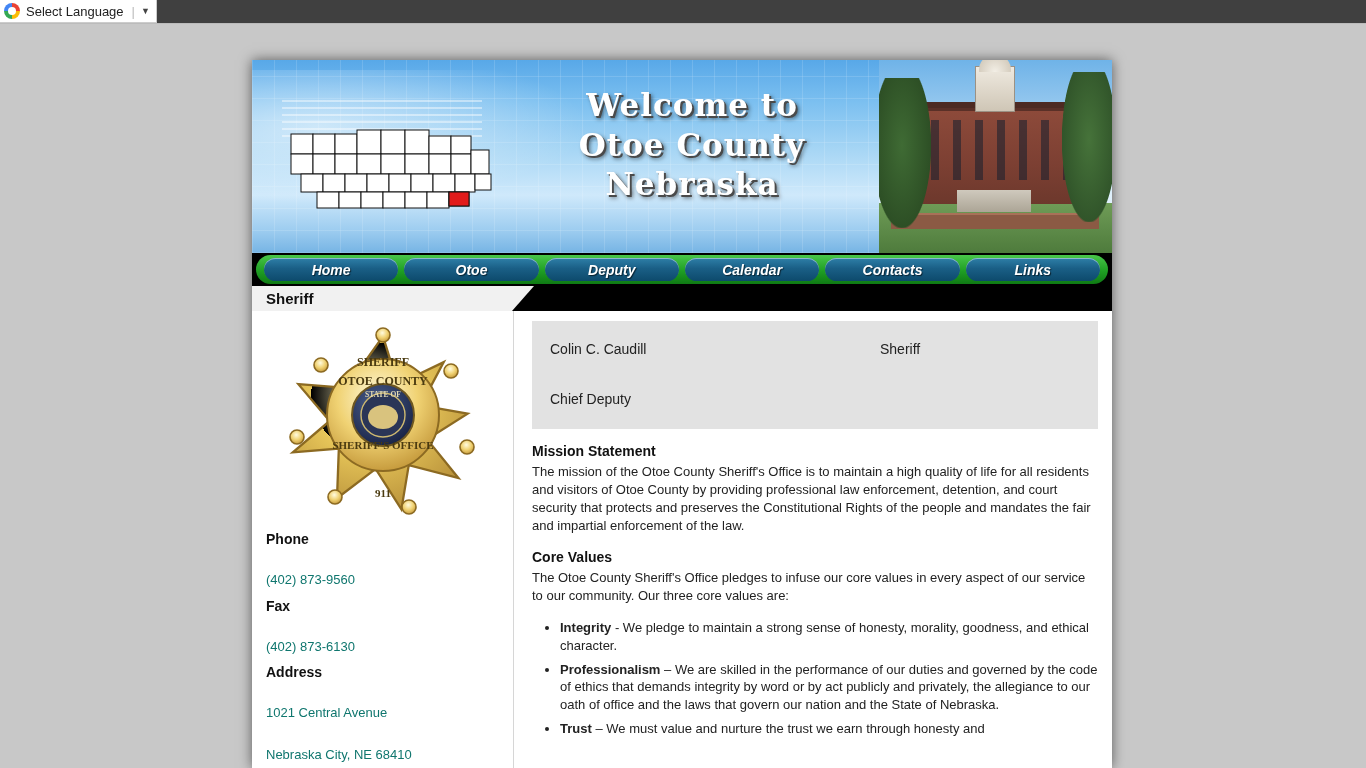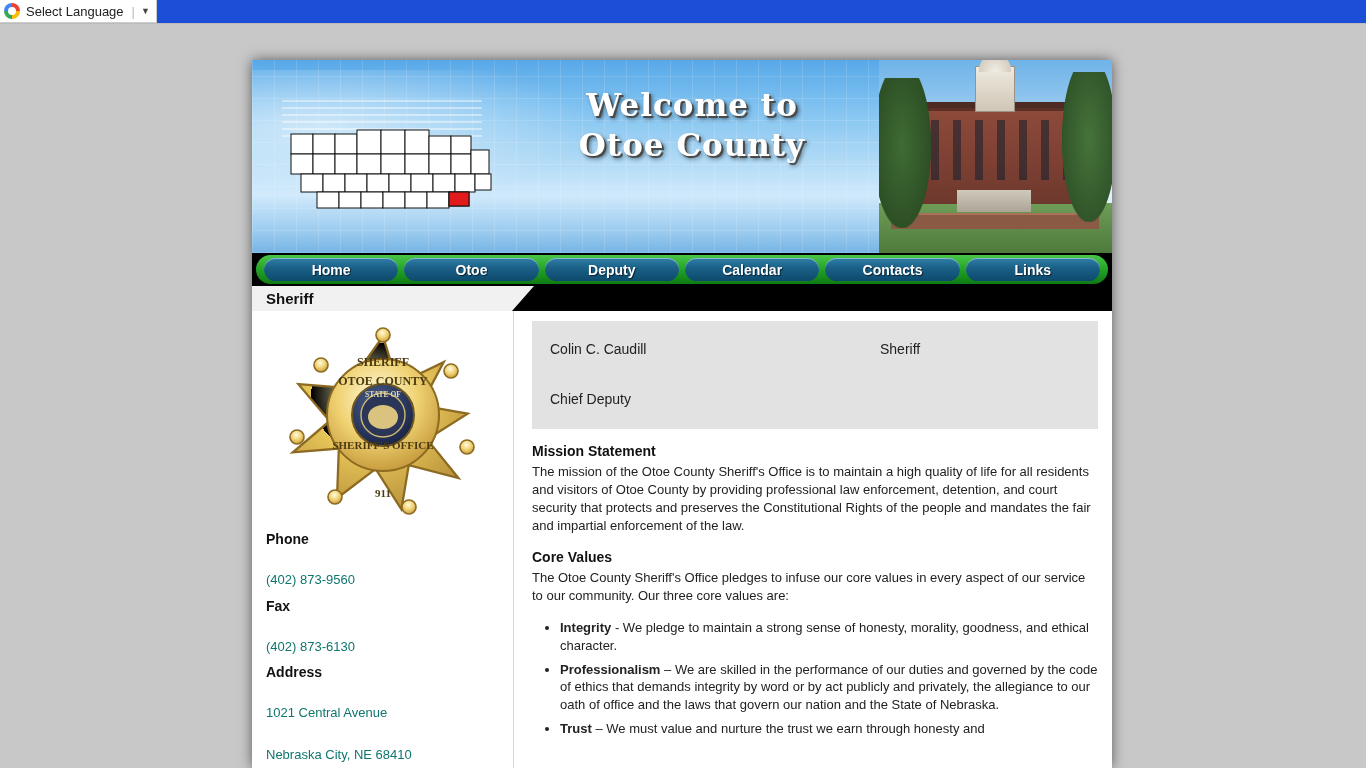--- a/index.html
+++ b/index.html
@@ -9,21 +9,21 @@
     background: #c8c8c8;
     font-family: "Liberation Sans", sans-serif;
     overflow: hidden;
   }
 
   
   #translate-bar {
     position: absolute;
     top: 0; left: 0;
     width: 1366px; height: 24px;
-    background: #1d4ed8;
+    background: #404040;
     border-bottom: 1px solid #bbb;
   }
   #translate-widget {
     position: absolute;
     top: 0; left: 0;
     height: 23px;
     display: flex;
     align-items: center;
     background: #fff;
     border-right: 1px solid #ccc;
@@ -202,20 +202,21 @@
     background: linear-gradient(180deg, #2e7fa8 0%, #1a5f86 45%, #0d4a6c 100%);
     box-shadow: inset 0 1px 0 rgba(255,255,255,.45);
     color: #ffffff;
     font-size: 14px;
     font-weight: bold;
     display: flex;
     align-items: center;
     justify-content: center;
     text-shadow: 1px 1px 1px rgba(0,0,0,.6);
     cursor: pointer;
+    font-style: italic;
   }
 
   
   #title-strip {
     position: relative;
     width: 860px; height: 25px;
     background: #000;
   }
   #title-tab {
     position: absolute;
@@ -382,20 +383,21 @@
           <rect x="140" y="72" width="22" height="16"></rect>
           <rect x="162" y="72" width="20" height="14"></rect>
         </g>
         <rect x="162" y="72" width="20" height="14" fill="#e11b1b" stroke="#111" stroke-width="1"></rect>
       </svg>
     </div>
 
     <div id="banner-title">
       <div class="l1">Welcome to</div>
       <div class="l2">Otoe County</div>
+      <div class="l3">Nebraska</div>
     </div>
 
     <div id="courthouse">
       <div class="ch-sky"></div>
       <div class="ch-lawn"></div>
       <div class="ch-roof"></div>
       <div class="ch-building"></div>
       <div class="ch-windows"></div>
       <div class="ch-tower"></div>
       <div class="ch-dome"></div>

